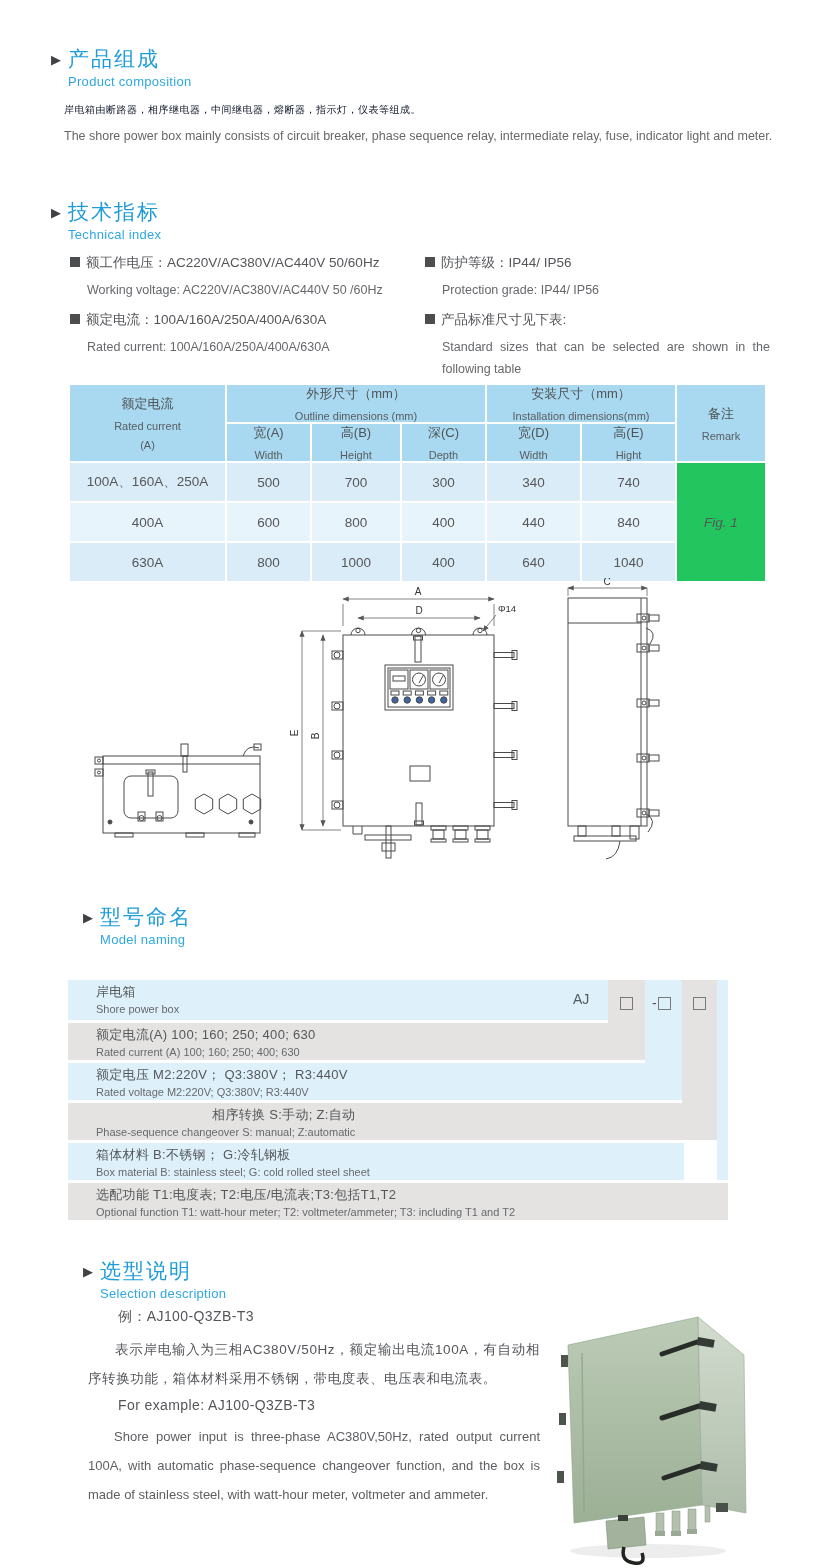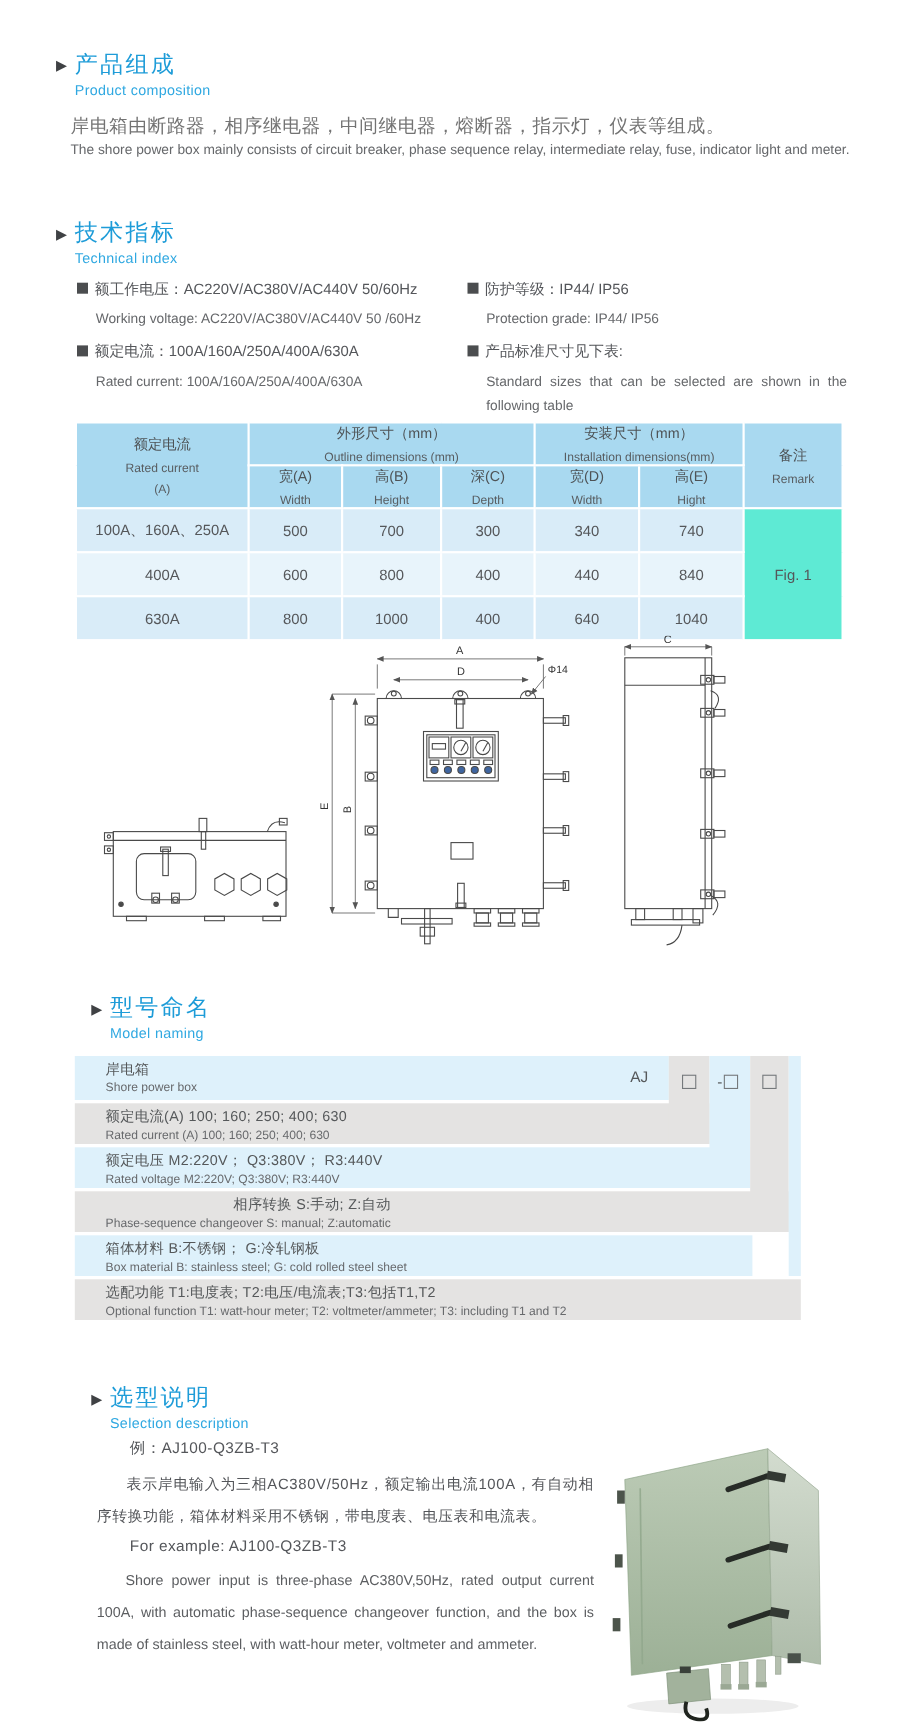--- a/index.html
+++ b/index.html
@@ -6,48 +6,48 @@
   .page{position:relative;width:830px;height:1568px;background:#ffffff;
         font-family:"Liberation Sans","DejaVu Sans",sans-serif;color:#58595b;overflow:hidden;}
 
   
   .sec-head{position:absolute;}
   .sec-head .tri{position:absolute;left:-17px;top:5px;font-size:13px;color:#3f4144;}
   .sec-head .t-zh{font-size:21px;color:#1e9cd8;letter-spacing:2px;line-height:1.1;}
   .sec-head .t-en{font-size:13px;color:#2fa8e1;margin-top:4px;letter-spacing:.3px;}
 
   
-  .p-zh{position:absolute;left:64px;font-size:17px;color:#737373;letter-spacing:.5px;}
+  .p-zh{position:absolute;left:64px;font-size:10px;color:#0f172a;letter-spacing:.5px;}
   .p-en{position:absolute;left:64px;font-size:12.5px;color:#66686b;}
 
   
   .ti-col{position:absolute;top:254px;}
   .ti-col.left{left:70px;width:352px;}
   .ti-col.right{left:425px;width:345px;}
   .ti-zh{font-size:13.5px;color:#54565a;margin-bottom:8px;}
   .sq{display:inline-block;width:10px;height:10px;background:#4b4d4f;margin-right:6px;}
   .ti-en{font-size:12.5px;color:#66686b;margin:0 0 10px 17px;line-height:1.7;text-align:justify;}
 
   
   .dim-table{position:absolute;left:68px;top:383px;width:697px;border-collapse:collapse;table-layout:fixed;}
   .dim-table th,.dim-table td{border:2px solid #ffffff;text-align:center;vertical-align:middle;
       font-weight:normal;padding:0;}
   .dim-table th{background:#a9d9f0;}
   .hdr-zh{display:block;font-size:13px;color:#4e5356;}
   .hdr-en{display:block;font-size:11px;color:#585d61;margin-top:7px;}
   .dim-table td{font-size:13.5px;color:#55575a;height:38px;background:#d9ecf8;}
   .dim-table tr.alt td{background:#e8f4fb;}
-  .dim-table td.figcell{background:#5eead4;}
+  .dim-table td.figcell{background:#22c55e;font-style:italic;}
 
   
   .drawing{position:absolute;left:60px;top:578px;width:710px;height:305px;}
   .photo{position:absolute;left:548px;top:1293px;width:255px;height:272px;}
 
   
-  .nm{position:absolute;left:68px;top:960px;width:660px;height:240px;padding-left:48px;}
+  .nm{position:absolute;left:68px;top:980px;width:660px;height:240px;padding-left:48px;}
   .nm .blk{position:absolute;}
   .nm .blue{background:#def1fb;}
   .nm .gray{background:#e4e3e2;}
   .nm .rowtxt{position:absolute;left:28px;top:3px;}
   .nm .l-zh{font-size:13px;color:#55585a;line-height:18px;letter-spacing:.3px;}
   .nm .l-en{font-size:11px;color:#67696c;line-height:16px;}
   .nm .code{position:absolute;z-index:5;font-size:14px;color:#55585a;}
   .code-box{display:inline-block;width:11px;height:11px;border:1px solid #75797c;vertical-align:middle;}
   .code-dash{display:inline-block;vertical-align:middle;margin-right:1px;color:#55585a;font-size:14px;}
 

